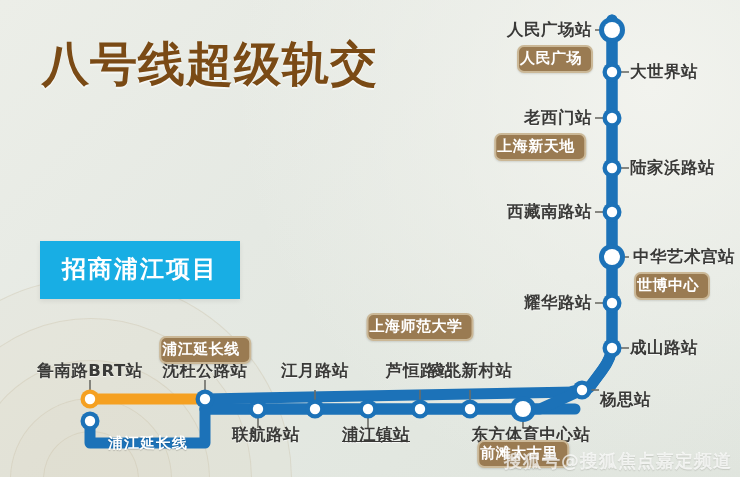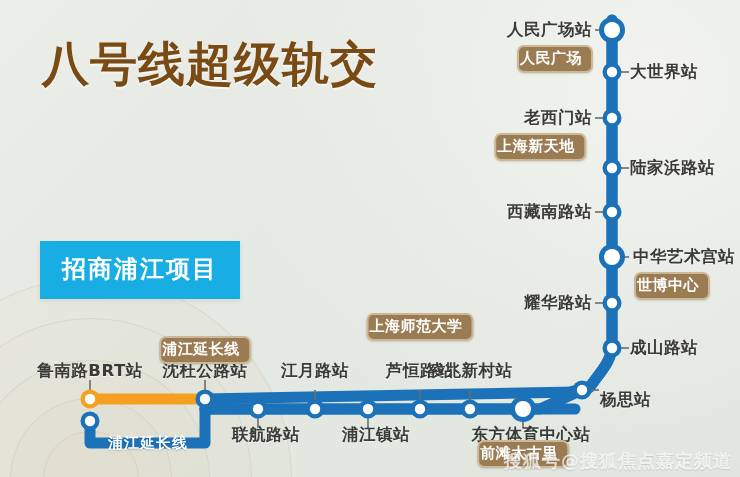--- a/index.html
+++ b/index.html
@@ -191,21 +191,21 @@
       <div class="st-label left" style="left: 592px; top: 118px;">老西门站</div>
       <div class="st-label right" style="left: 630px; top: 168px;">陆家浜路站</div>
       <div class="st-label left" style="left: 592px; top: 212px;">西藏南路站</div>
       <div class="st-label right" style="left: 633px; top: 257px;">中华艺术宫站</div>
       <div class="st-label left" style="left: 592px; top: 303px;">耀华路站</div>
       <div class="st-label right" style="left: 630px; top: 348px;">成山路站</div>
       <div class="st-label right" style="left: 600px; top: 400px;">杨思站</div>
       <div class="st-label below" style="left: 523px; top: 424px;">东方体育中心站</div>
       <div class="st-label above" style="left: 470px; top: 360px;">凌兆新村站</div>
       <div class="st-label above" style="left: 420px; top: 360px;">芦恒路站</div>
-      <div class="st-label below" style="left: 368px; top: 424px;">浦江镇站</div>
+      <div class="st-label below" style="left: 368px; top: 424px; text-decoration: underline;">浦江镇站</div>
       <div class="st-label above" style="left: 315px; top: 360px;">江月路站</div>
       <div class="st-label below" style="left: 258px; top: 424px;">联航路站</div>
       <div class="st-label above" style="left: 205px; top: 360px;">沈杜公路站</div>
       <div class="st-label above" style="left: 90px; top: 360px;">鲁南路BRT站</div>
       <div class="poi ctr" style="left: 555px; top: 45px;">
         <div>人民广场</div>
       </div>
       <div class="poi ctr" style="left: 540px; top: 133px;">
         <div>上海新天地</div>
       </div>

